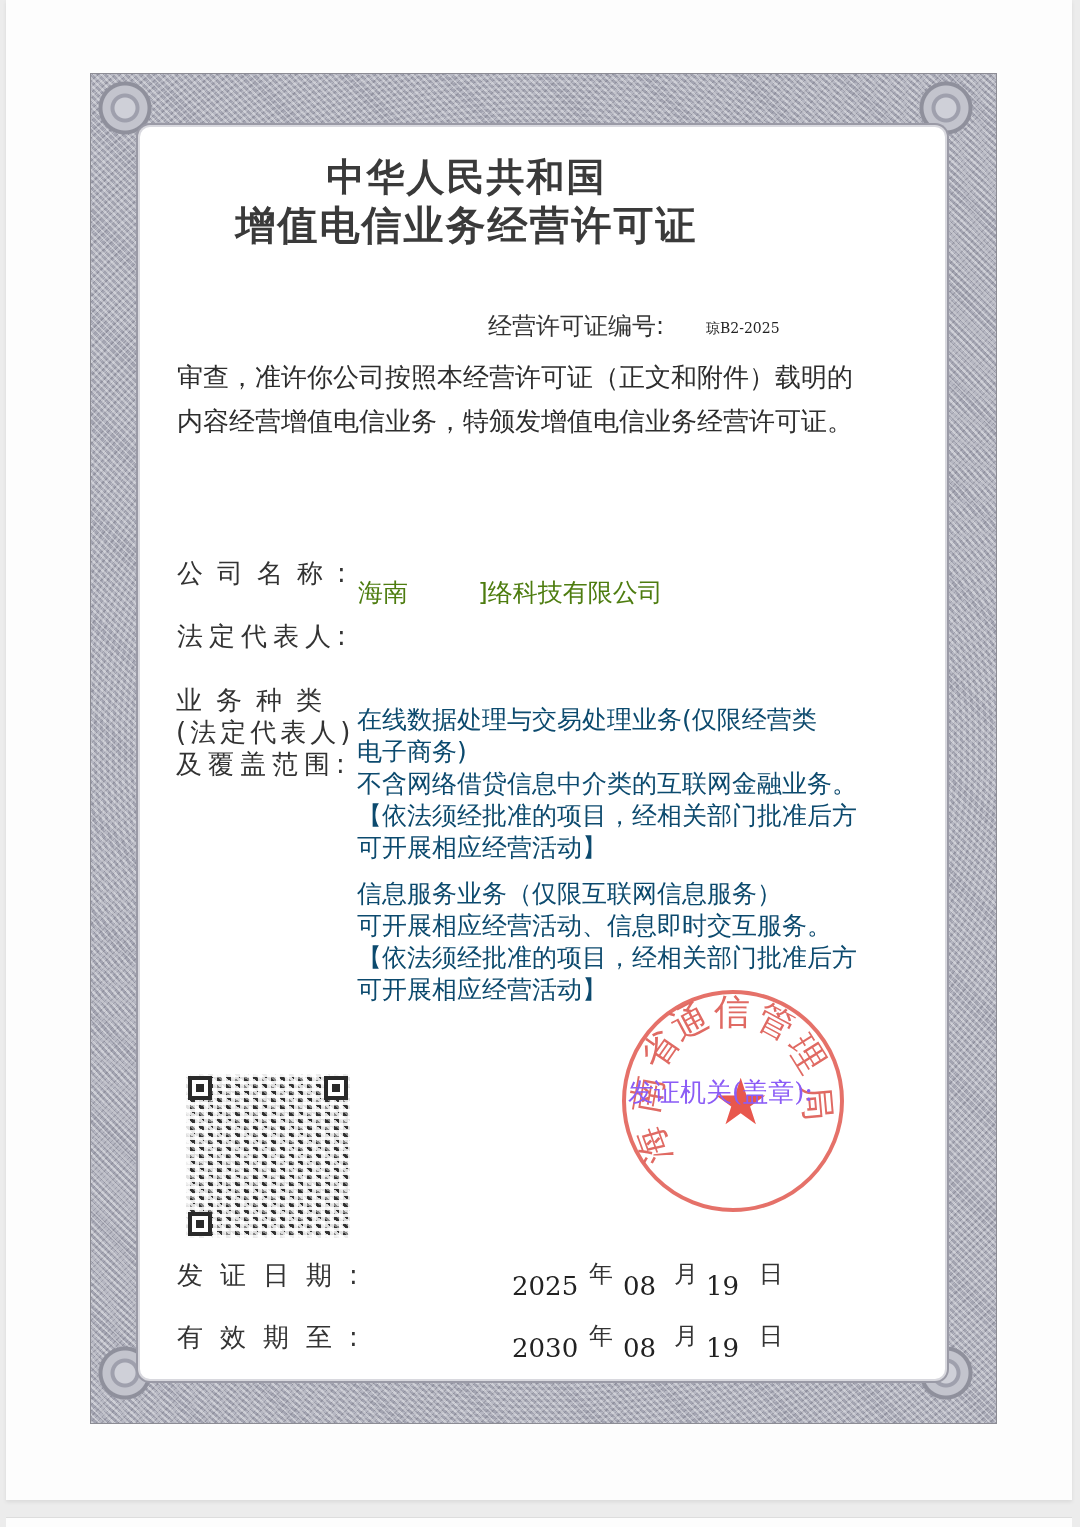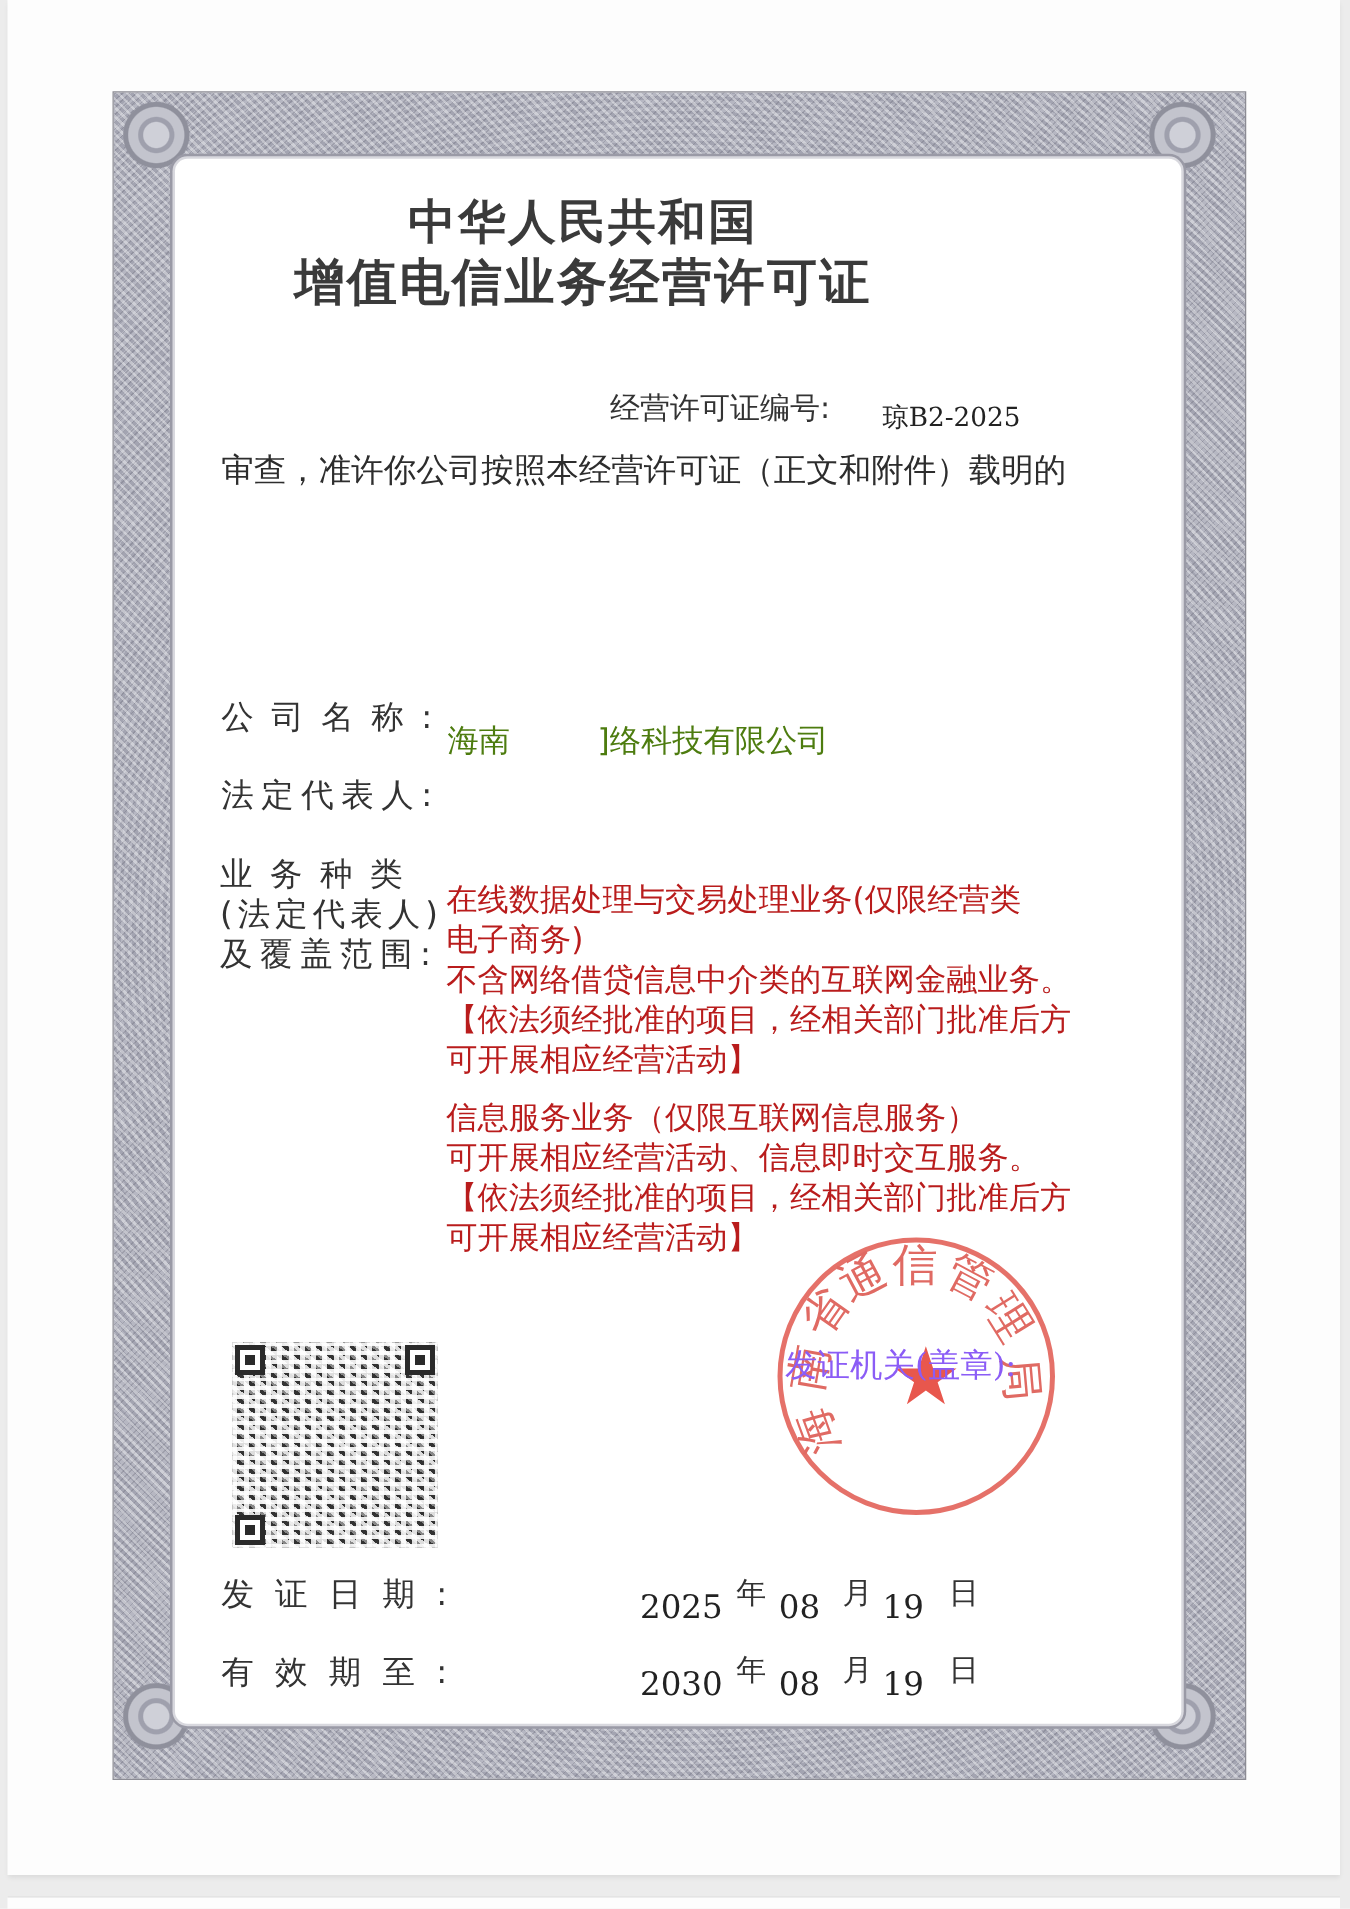--- a/index.html
+++ b/index.html
@@ -40,29 +40,29 @@
   }
   .abs { position:absolute; white-space:nowrap; }
   .title {
     left:140px; width:653px; text-align:center;
     font-family:"DejaVu Sans","Liberation Sans",sans-serif;
     font-weight:bold; color:#3a3a3a; letter-spacing:2px;
   }
   .t1 { top:152px; font-size:38px; }
   .t2 { top:198px; font-size:40px; }
   .license-no-label { left:488px; top:310px; font-size:24px; font-family:"DejaVu Sans","Liberation Sans",sans-serif; color:#333; }
-  .license-no-value { left:706px; top:320px; font-size:21px; color:#222; }
+  .license-no-value { left:706px; top:320px; font-size:14px; color:#222; }
   .para {
     left:177px; top:355px; width:740px; font-size:26px; line-height:44px;
     white-space:normal; color:#2d2d2d; font-family:"DejaVu Sans","Liberation Sans",sans-serif;
   }
   .para p { margin:0; }
   .label { font-size:26px; color:#333; font-family:"DejaVu Sans","Liberation Sans",sans-serif; letter-spacing:14px; }
   .value { font-size:25px; color:#4d7c0f; font-family:"DejaVu Sans","Liberation Sans",sans-serif; }
-  .scope { left:357px; font-size:25px; line-height:32px; color:#b91c1c; font-family:"DejaVu Sans","Liberation Sans",sans-serif; }
+  .scope { left:357px; font-size:25px; line-height:32px; color:#0c4a6e; font-family:"DejaVu Sans","Liberation Sans",sans-serif; }
   .scope div { white-space:nowrap; }
   .redact { display:inline-block; width:70px; height:20px; }
   .seal {
     position:absolute; left:622px; top:990px; width:222px; height:222px;
     border:4px solid #e0584f; border-radius:50%; box-sizing:border-box;
     opacity:0.85;
   }
   .seal-char {
     position:absolute; font-size:36px; color:#e06a63;
     font-family:"DejaVu Serif","Liberation Serif",serif;
@@ -104,20 +104,21 @@
 <div class="frame-inner"></div>
 
 <div class="abs title t1">中华人民共和国</div>
 <div class="abs title t2">增值电信业务经营许可证</div>
 
 <div class="abs license-no-label">经营许可证编号:</div>
 <div class="abs license-no-value">琼B2-2025</div>
 
 <div class="abs para">
   <p>审查，准许你公司按照本经营许可证（正文和附件）载明的</p>
+  <p>内容经营增值电信业务，特颁发增值电信业务经营许可证。</p>
 </div>
 
 <div class="abs label" style="left:177px;top:556px;">公司名称:</div>
 <div class="abs value" style="left:358px;top:576px;">
   <span>海南</span><span class="redact"></span><span>]络科技有限公司</span>
 </div>
 
 <div class="abs label" style="left:177px;top:619px;letter-spacing:6px;">法定代表人:</div>
 <div class="abs value" style="left:358px;top:619px;"></div>
 

